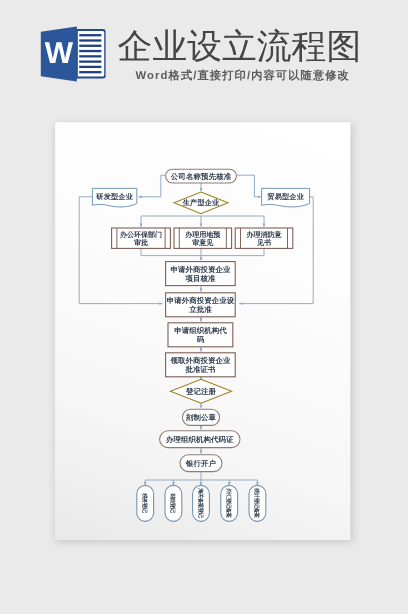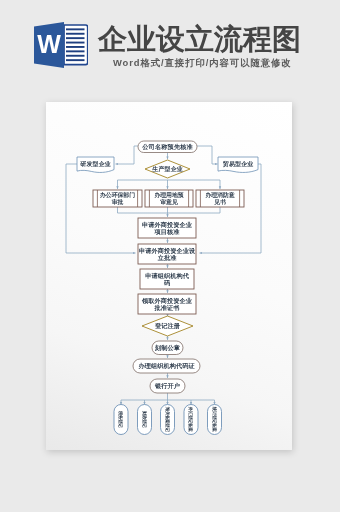--- a/index.html
+++ b/index.html
@@ -2,21 +2,21 @@
 <html><head>
 <meta charset="utf-8">
 <style>
   html,body{margin:0;padding:0;}
   body{width:340px;height:512px;background:#eaeaea;font-family:"Liberation Sans",sans-serif;overflow:hidden;}
   #root{position:relative;width:340px;height:512px;}
 
   
   .hdr{position:absolute;left:0;top:0;width:340px;height:92px;}
   .wordicon{position:absolute;left:32px;top:18px;width:56px;height:52px;}
-  .maintitle{position:absolute;left:98px;top:26px;font-size:29px;font-weight:700;color:#454545;
+  .maintitle{position:absolute;left:98px;top:26px;font-size:29px;font-weight:400;color:#454545;
              letter-spacing:0px;line-height:27px;white-space:nowrap;transform-origin:0 0;}
   .subtitle{position:absolute;left:113px;top:57px;font-size:9.4px;color:#5b5b5b;white-space:nowrap;letter-spacing:0.92px;font-weight:600;text-align:center;}
 
   
   .card{position:absolute;left:46px;top:102px;width:246px;height:348px;
       background:linear-gradient(200deg,#ffffff 0%,#fbfbfb 46%,#f6f6f6 72%,#e9e9e9 100%);
       box-shadow:1px 2px 7px rgba(0,0,0,.17);}
   .cardhdr{position:absolute;left:0;top:0;width:246px;height:33px;
       background:linear-gradient(100deg,#0c5690 0%,#0a5e99 8%,#0a64a3 40%,#1471ad 100%);}
   .cardhdr span{position:absolute;left:0;top:0;width:246px;line-height:36px;text-align:center;

